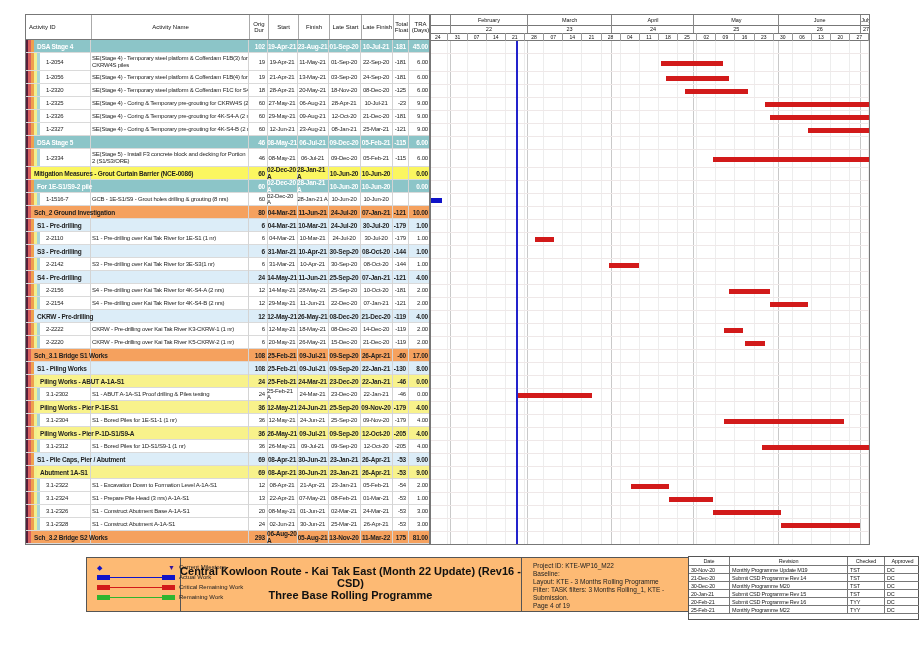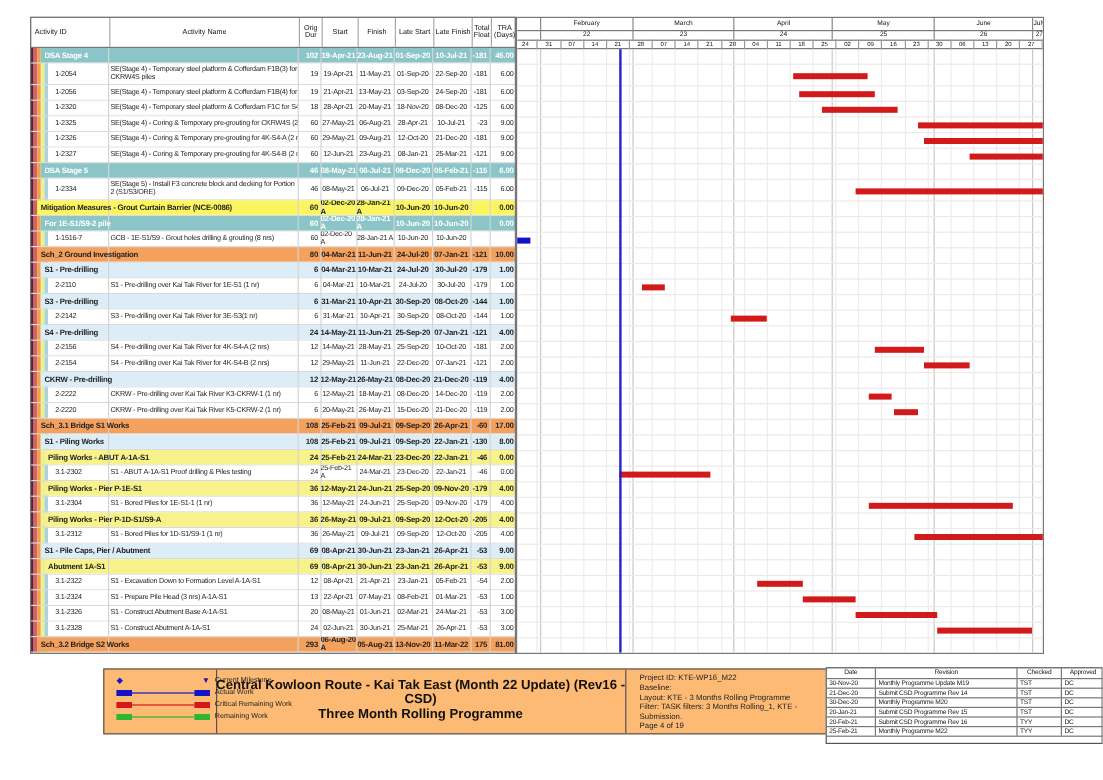--- a/index.html
+++ b/index.html
@@ -699,21 +699,21 @@
           <div class="leg-icon">
             <div class="lrect" style="background: rgb(47, 181, 47);"></div>
             <div class="lline" style="background: rgb(47, 181, 47);"></div>
             <div class="lrect" style="background: rgb(47, 181, 47);"></div>
           </div>
           <div class="leg-label">Remaining Work</div>
         </div>
       </div>
     <div id="title-area">
       <div>Central Kowloon Route - Kai Tak East (Month 22 Update) (Rev16 - CSD)</div>
-      <div>Three Month Rolling Programme</div>
+      <div>Three Base Rolling Programme</div>
     </div>
     <div id="proj-info">
       <div>Project ID: KTE-WP16_M22</div>
       <div>Baseline:</div>
       <div>Layout: KTE - 3 Months Rolling Programme</div>
       <div>Filter: TASK filters: 3 Months Rolling_1, KTE - Submission.</div>
     </div>
     <div id="proj-page">Page 4 of 19</div>
   </div>
 

